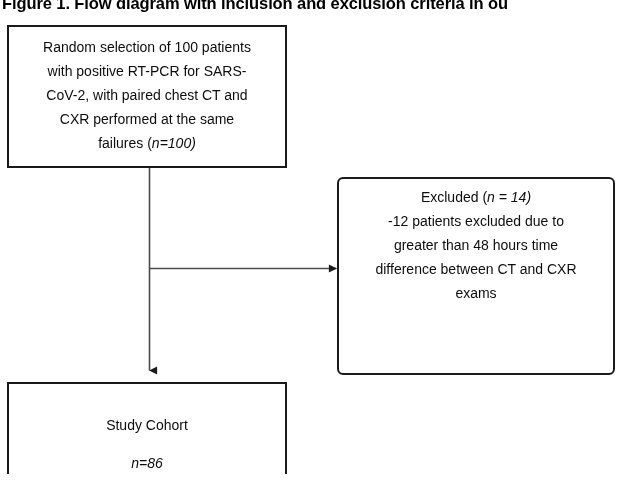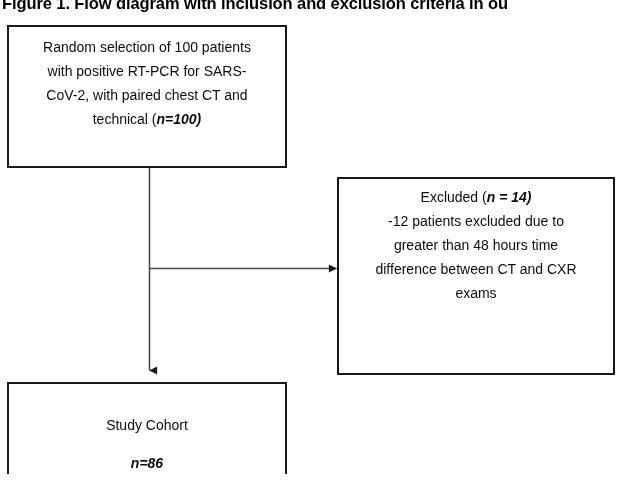--- a/index.html
+++ b/index.html
@@ -45,41 +45,41 @@
     font-size: 14px;
     line-height: 24px;
     color: #0d0d0d;
   }
   .flow-box .line {
     display: block;
     white-space: nowrap;
   }
   .flow-box em {
     font-style: italic;
-    font-weight: bold;
   }
 
   #box-source {
     left: 7px;
     top: 25px;
     width: 280px;
     height: 143px;
     padding: 0 6px;
     justify-content: flex-start;
     padding-top: 8px;
   }
 
   #box-excluded {
     left: 337px;
     top: 177px;
     width: 278px;
     height: 198px;
     padding: 0 6px;
     justify-content: flex-start;
     padding-top: 6px;
+    border-radius: 6px;
   }
 
   #box-cohort {
     left: 7px;
     top: 382px;
     width: 280px;
     height: 121px;
     padding: 0 6px;
     justify-content: flex-start;
     padding-top: 29px;
@@ -118,21 +118,22 @@
 
     <line x1="149.5" y1="168" x2="149.5" y2="370.5" stroke="#4a4a4a" stroke-width="1.6" marker-end="url(#arrowhead-down)"></line>
 
     <line x1="150" y1="268.5" x2="336.5" y2="268.5" stroke="#4a4a4a" stroke-width="1.6" marker-end="url(#arrowhead-right)"></line>
   </svg>
 
   <div class="flow-box" id="box-source">
     <span class="line">Random selection of 100 patients</span>
     <span class="line">with positive RT-PCR for SARS-</span>
     <span class="line">CoV-2, with paired chest CT and</span>
-    <span class="line"><span>technical (</span><em>n=100)</em></span>
+    <span class="line">CXR performed at the same</span>
+    <span class="line"><span>failures (</span><em>n=100)</em></span>
   </div>
 
   <div class="flow-box" id="box-excluded">
     <span class="line"><span>Excluded (</span><em>n = 14)</em></span>
     <span class="line">-12 patients excluded due to</span>
     <span class="line">greater than 48 hours time</span>
     <span class="line">difference between CT and CXR</span>
     <span class="line">exams</span>
   </div>
 

